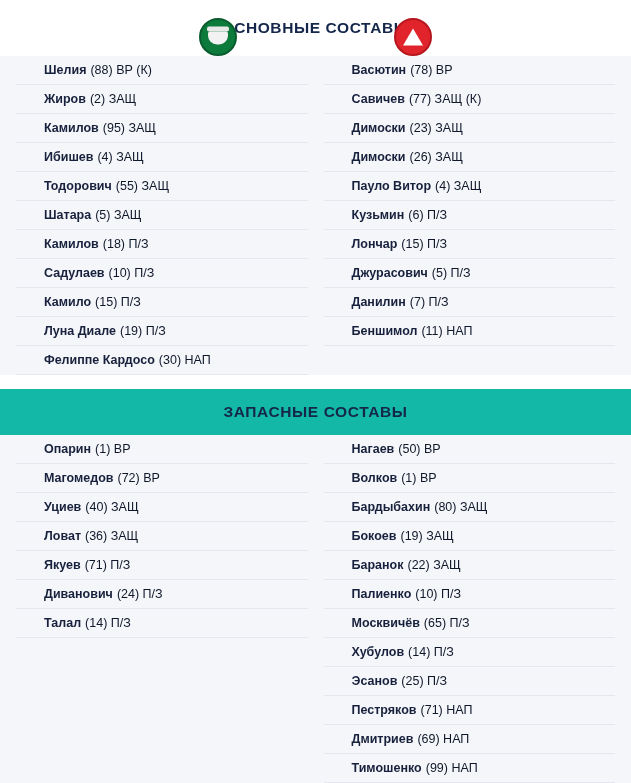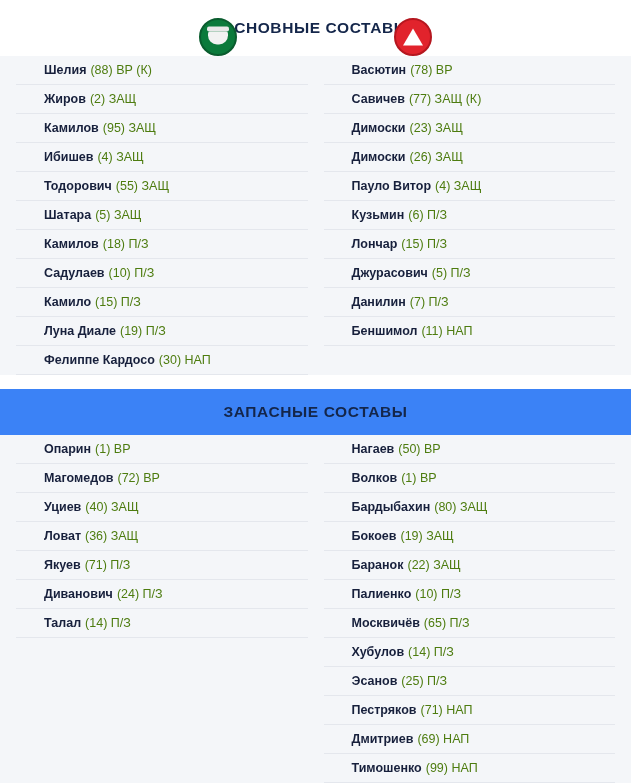--- a/index.html
+++ b/index.html
@@ -119,37 +119,37 @@
   }
   .player-row.alt {
     background: #f4f6f9;
   }
   .pname {
     font-weight: bold;
     color: #17203c;
     margin-right: 4px;
   }
   .pmeta {
-    color: #4d7c0f;
+    color: #0f172a;
     font-weight: normal;
   }
 
   .band {
     background: #f4f6f9;
   }
   .spacer {
     height: 14px;
     background: #ffffff;
   }
   .subs-header {
     height: 46px;
     display: flex;
     align-items: center;
     justify-content: center;
-    background: #3b82f6;
+    background: #14b8a6;
   }
 </style>
 </head>
 <body>
 
 <div class="page">
 
   <div class="section-header">
     <div class="crest left badge-green"></div>
     <div class="section-title">ОСНОВНЫЕ СОСТАВЫ</div>

